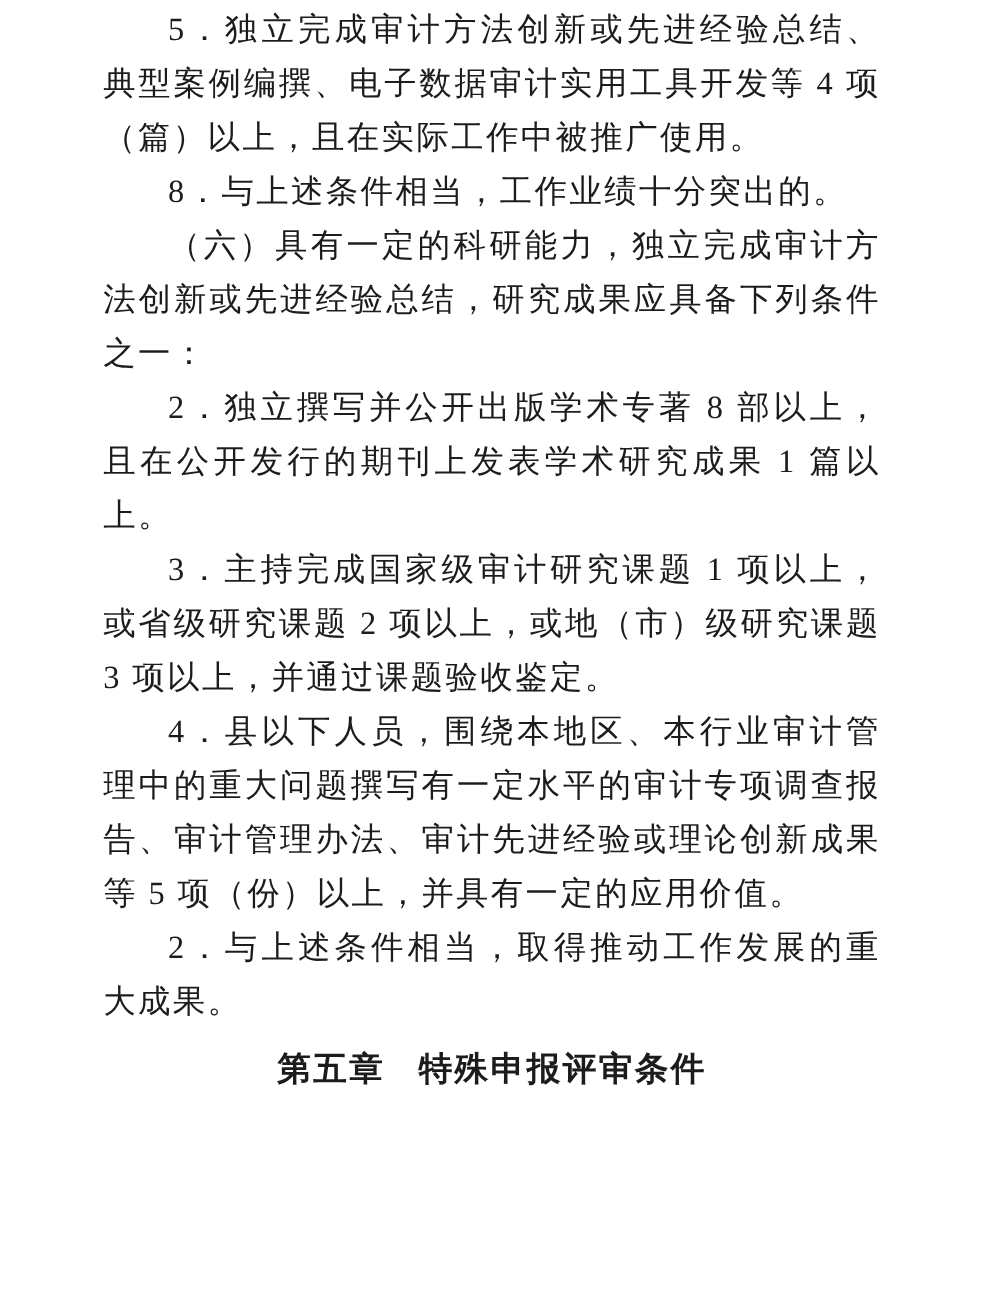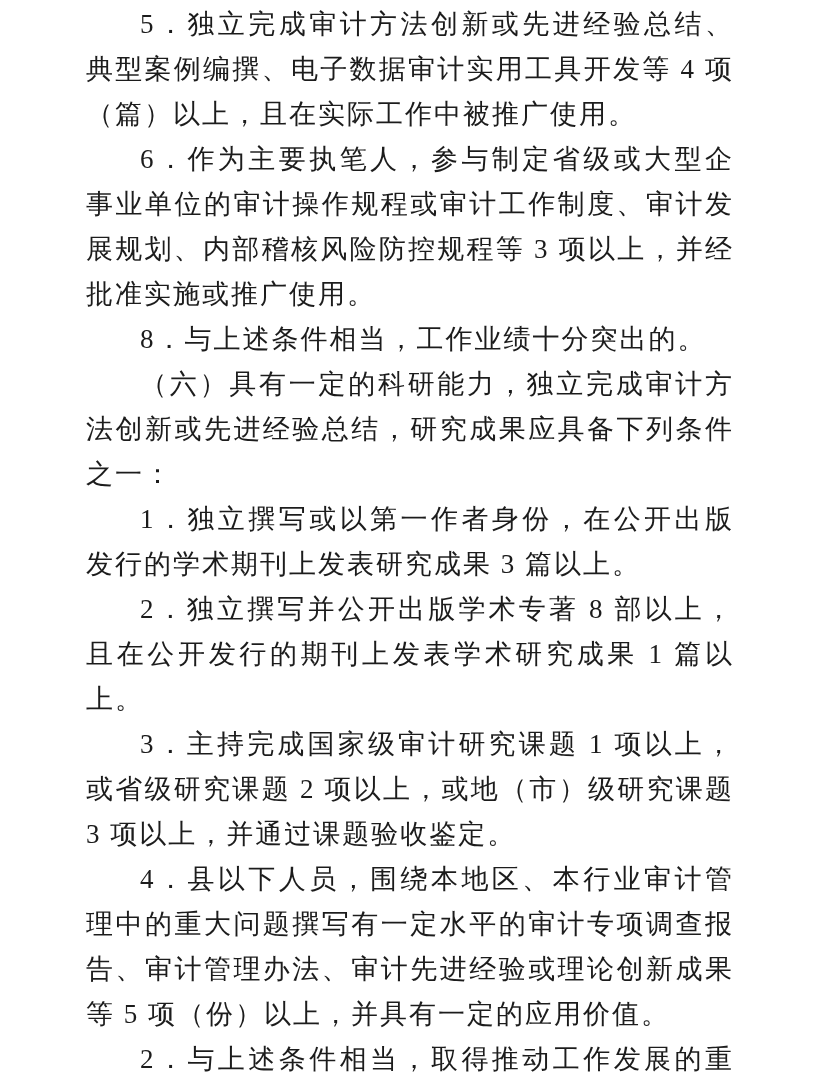--- a/index.html
+++ b/index.html
@@ -42,27 +42,25 @@
     width: 1em;
   }
 </style>
 </head>
 <body>
 
 <div class="page">
 
   <p class="para">5．独立完成审计方法创新或先进经验总结、典型案例编撰、电子数据审计实用工具开发等 4 项（篇）以上，且在实际工作中被推广使用。</p>
 
-  <p class="para">6．作为主要执笔人，参与制定省级或大型企事业单位的审计操作规程或审计工作制度、审计发展规划、内部稽核风险防控规程等 3 项以上，并经批准实施或推广使用。</p>
 
   <p class="para">8．与上述条件相当，工作业绩十分突出的。</p>
 
   <p class="para">（六）具有一定的科研能力，独立完成审计方法创新或先进经验总结，研究成果应具备下列条件之一：</p>
 
-  <p class="para">1．独立撰写或以第一作者身份，在公开出版发行的学术期刊上发表研究成果 3 篇以上。</p>
 
   <p class="para">2．独立撰写并公开出版学术专著 8 部以上，且在公开发行的期刊上发表学术研究成果 1 篇以上。</p>
 
   <p class="para">3．主持完成国家级审计研究课题 1 项以上，或省级研究课题 2 项以上，或地（市）级研究课题 3 项以上，并通过课题验收鉴定。</p>
 
   <p class="para">4．县以下人员，围绕本地区、本行业审计管理中的重大问题撰写有一定水平的审计专项调查报告、审计管理办法、审计先进经验或理论创新成果等 5 项（份）以上，并具有一定的应用价值。</p>
 
   <p class="para">2．与上述条件相当，取得推动工作发展的重大成果。</p>
 
   <h2 class="chapter"><span>第五章</span><span class="chapter-gap"></span><span>特殊申报评审条件</span></h2>

